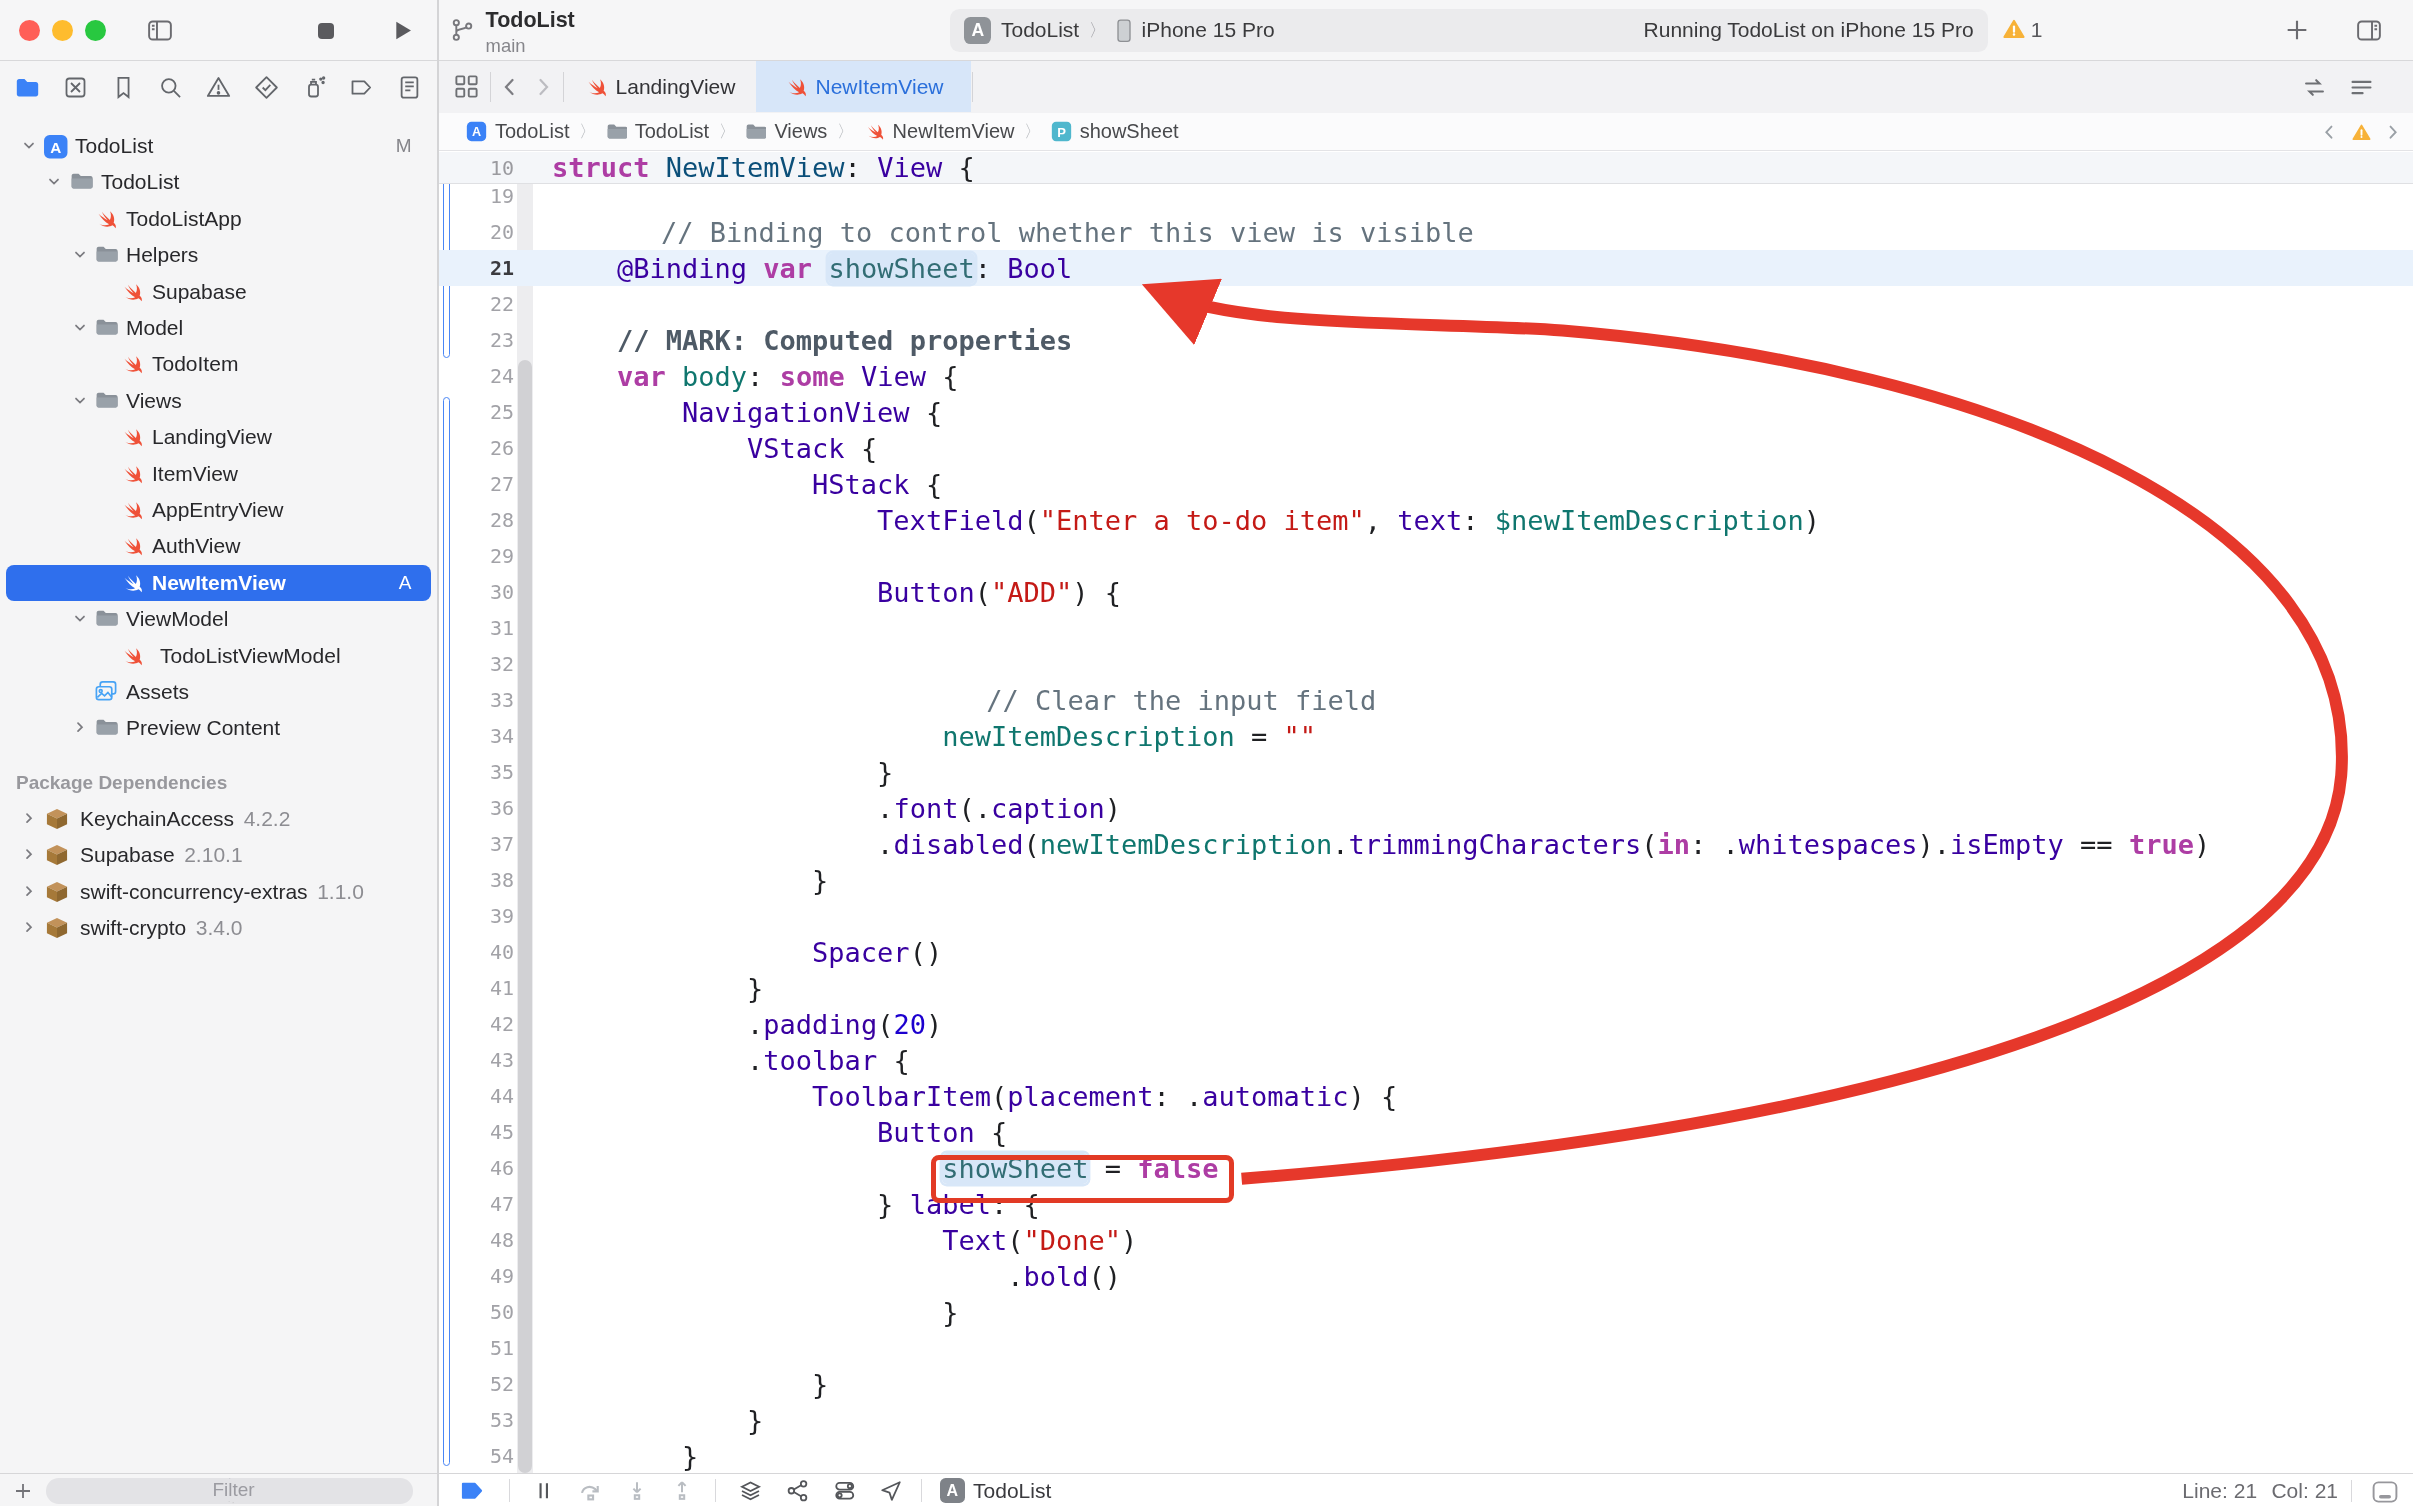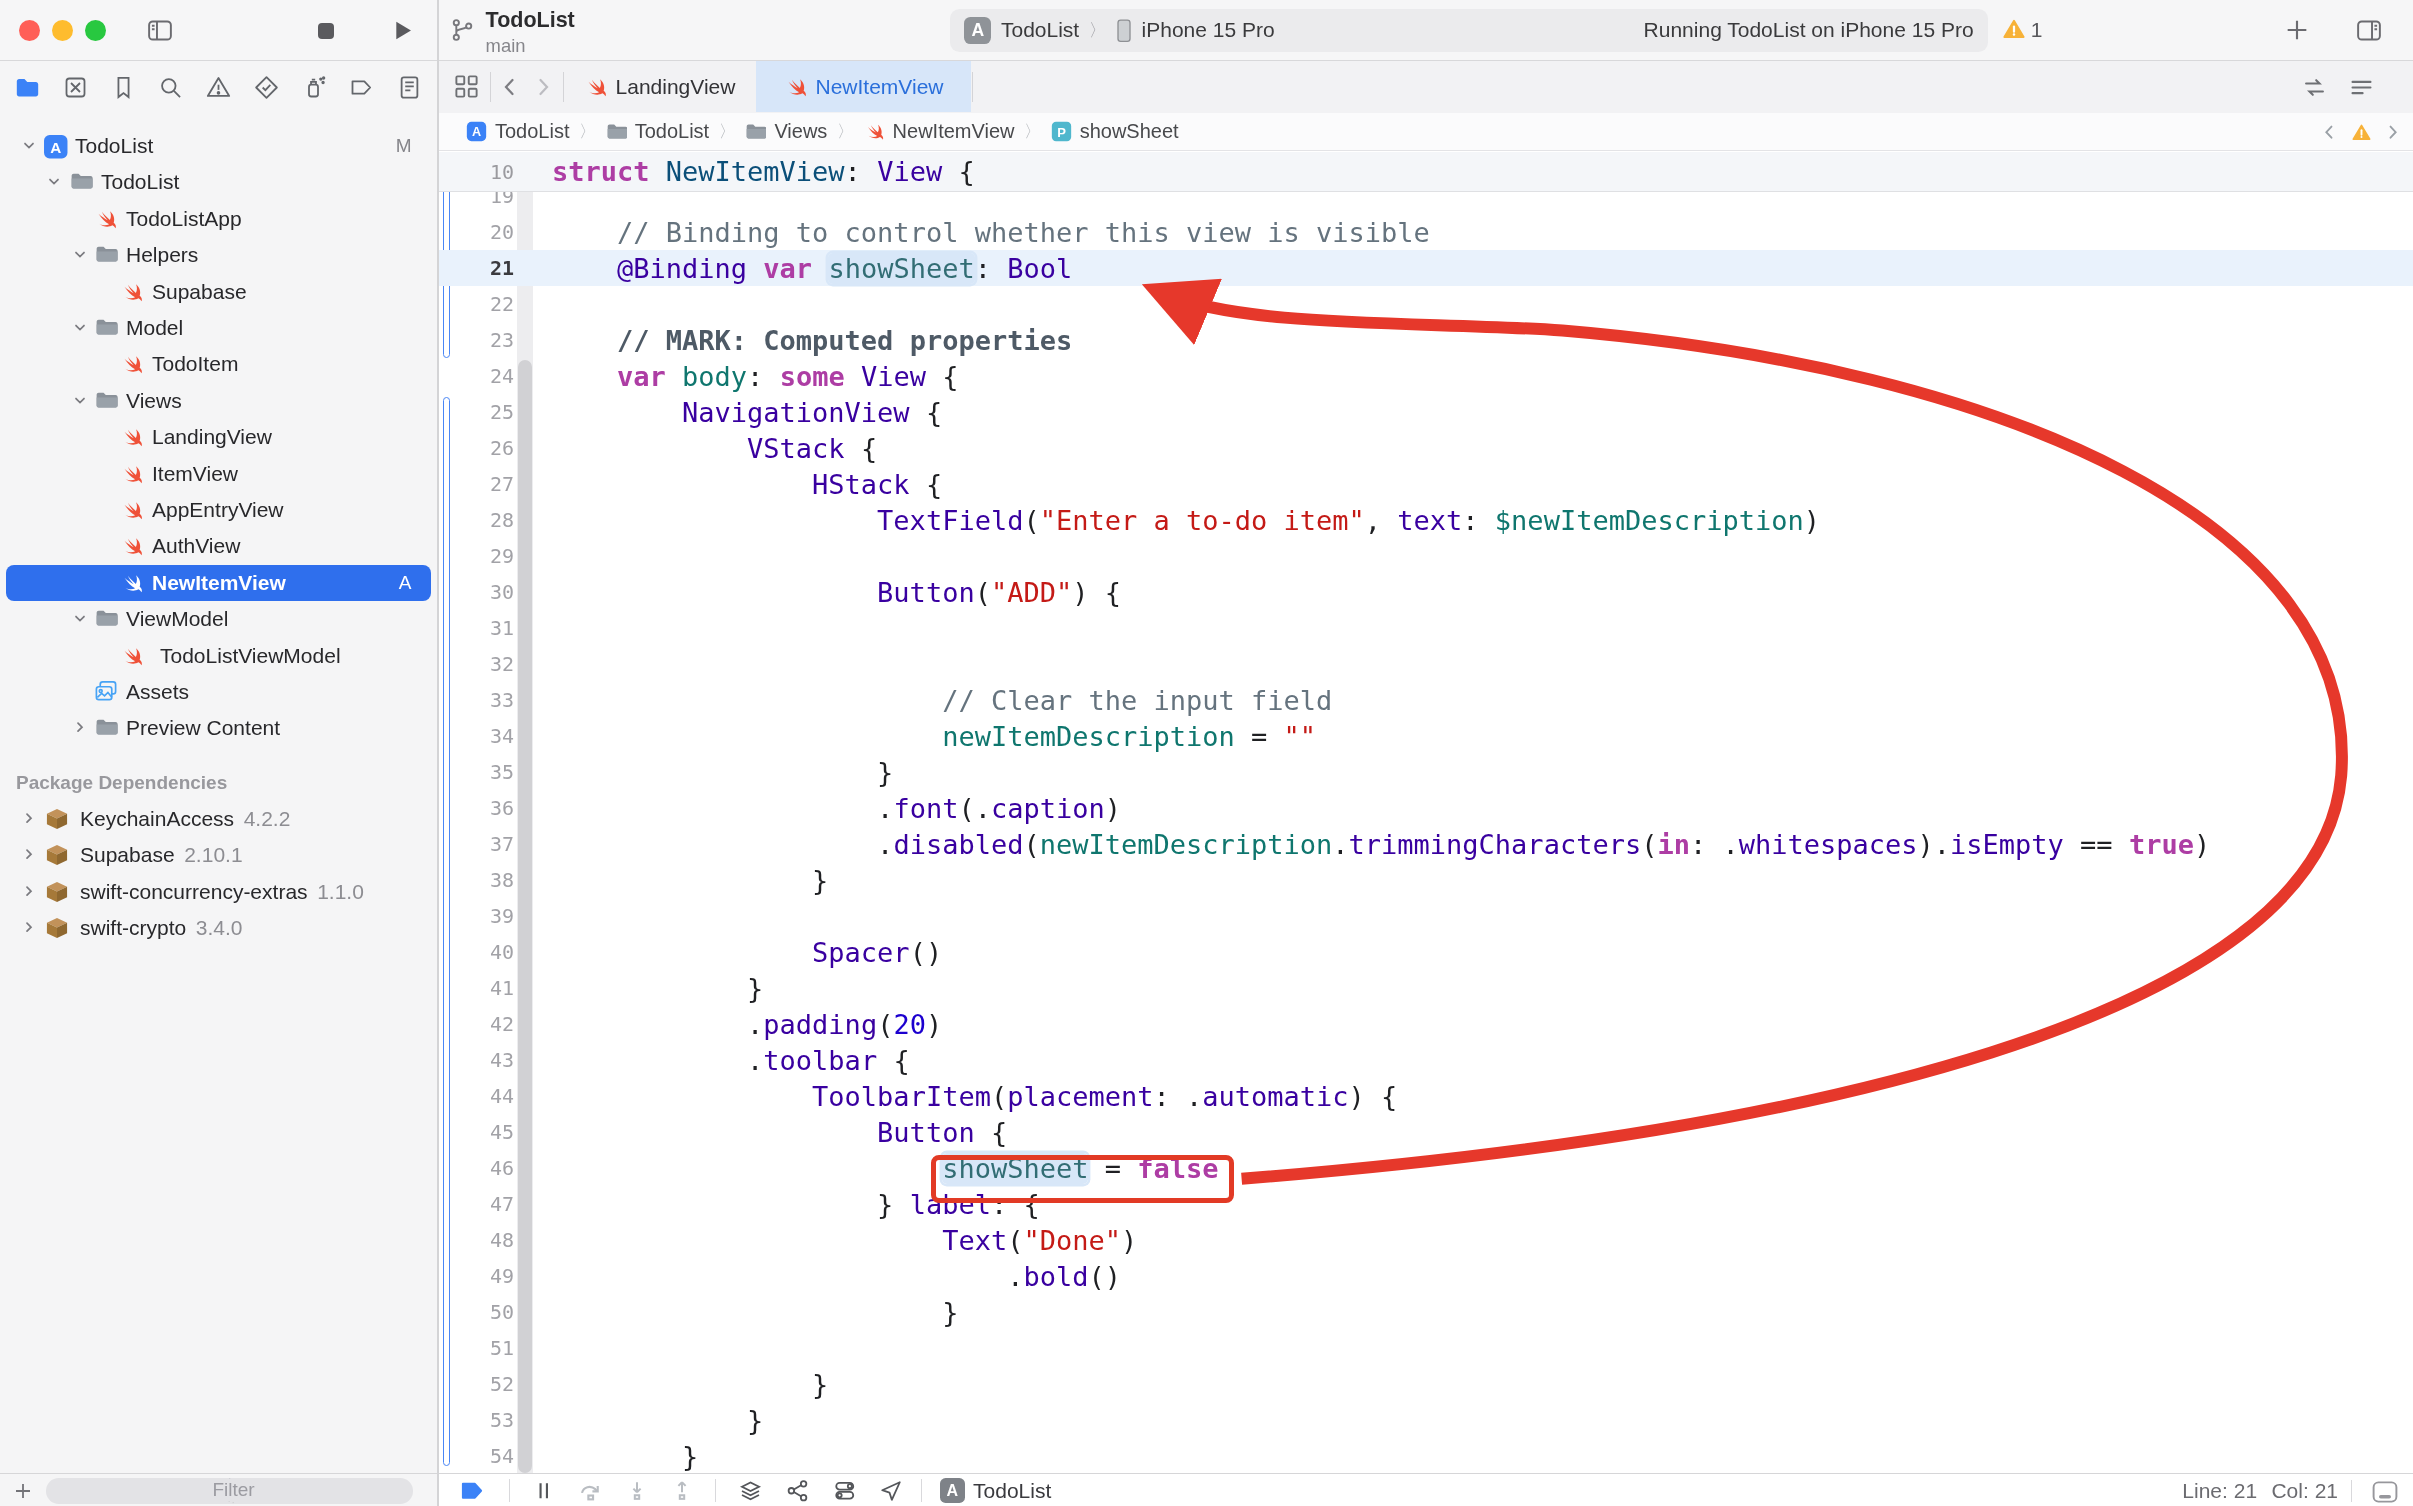--- a/index.html
+++ b/index.html
@@ -72,25 +72,25 @@
   .code-row.hl-row { background:#e9f2fc; }
   .ln { flex:0 0 77px; text-align:right; font-family:"DejaVu Sans Mono", monospace; font-size:20px; color:#a2a2a7; }
   .hl-row .ln { color:#3a3a3e; font-weight:700; }
   .code { margin-left:38px; white-space:pre; font-family:"DejaVu Sans Mono", monospace; font-size:27px; }
   .tk.o { color:#1f2023; }
   .tk.k { color:#ad3da4; font-weight:700; }
   .tk.t { color:#3900a0; }
   .tk.d { color:#0b4f79; }
   .tk.p { color:#0f766e; }
   .tk.ph { color:#326d74; background:#d8e7f8; border-radius:4.8px; box-shadow:0 0 0 2.4px #d8e7f8; }
-  .tk.c { color:#65737e; }
+  .tk.c { color:#65737e;margin-left:44px; }
   .tk.cb { color:#4e5a66; font-weight:700; }
   .tk.s { color:#c41a16; }
   .tk.n { color:#1c00cf; }
-  #sticky { position:absolute; left:0; top:0; right:0; height:40px; background:#f4f6f9; border-bottom:1.6px solid #dfe0e3; z-index:6; display:flex; align-items:center; }
+  #sticky { position:absolute; left:0; top:0; right:0; height:32px; background:#f4f6f9; border-bottom:1.6px solid #dfe0e3; z-index:6; display:flex; align-items:center; }
   #sticky .ln { color:#9a9a9f; }
 
   
   #overlay { left:0; top:0; width:2413px; height:1507px; z-index:60; pointer-events:none; }
   #redbox { position:absolute; left:931px; top:1155px; width:303px; height:48px; border:5.6px solid #e23a25; border-radius:8px; z-index:55; pointer-events:none; }
 </style>
 </head>
 <body>
 
 <div id="topbar" class="abs">

